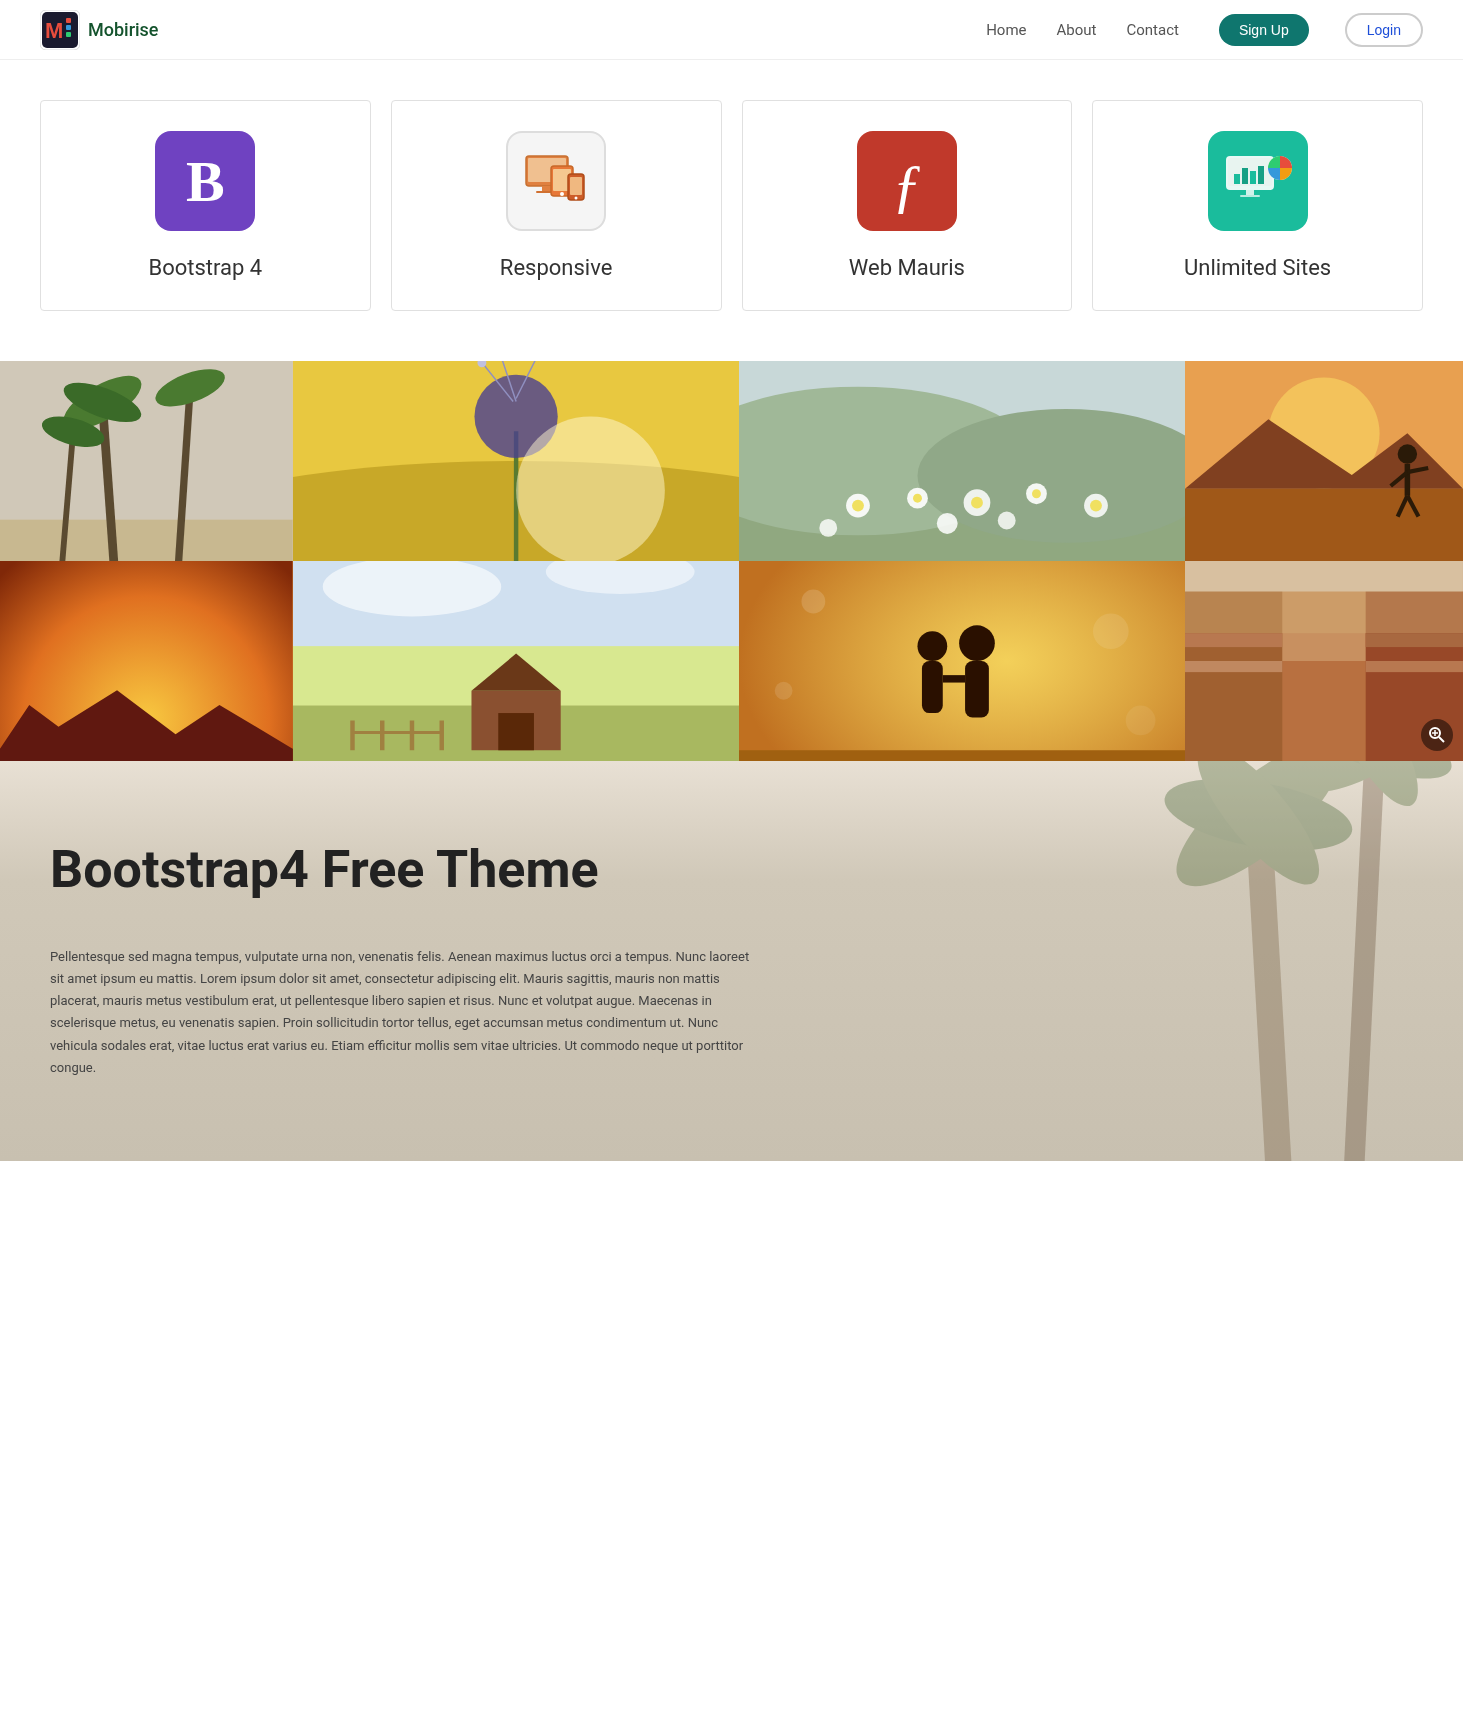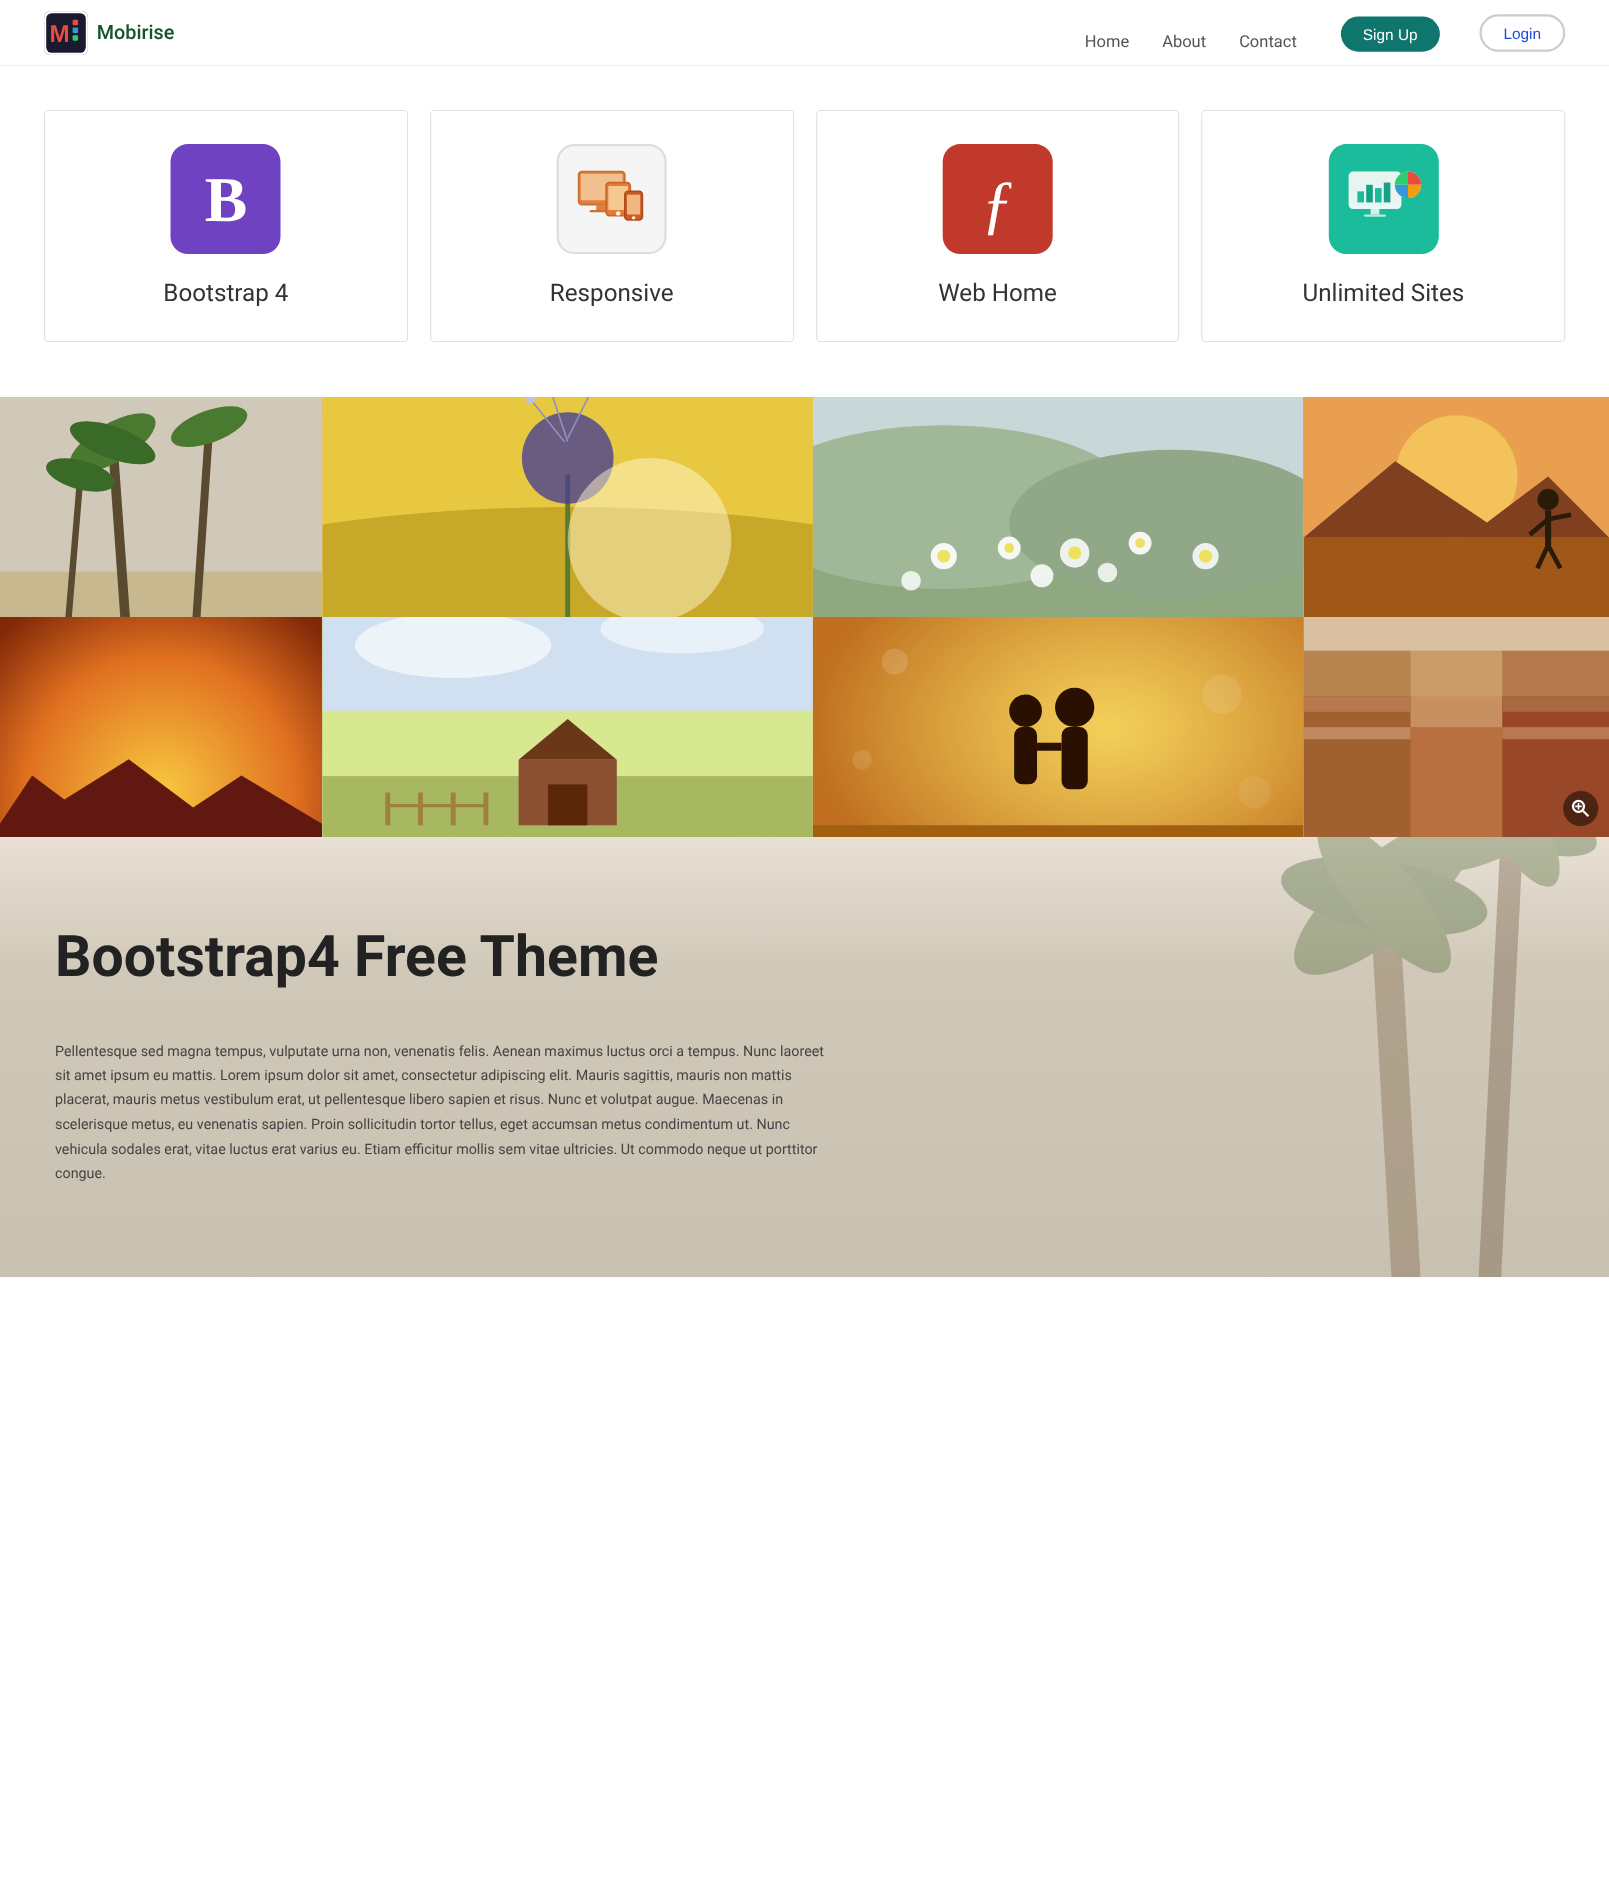--- a/index.html
+++ b/index.html
@@ -24,21 +24,21 @@
       width: 40px;
       height: 40px;
     }
     .brand-name {
       font-size: 18px;
       font-weight: 500;
       color: #14532d;
     }
     .nav-links {
       display: flex;
-      align-items: flex-end;
+      align-items: center;
       gap: 30px;
       list-style: none;
     }
     .nav-links a {
       text-decoration: none;
       color: #555;
       font-size: 15px;
     }
     .btn-signup {
       background: #0f766e;
@@ -260,21 +260,21 @@
           <circle cx="60" cy="52" r="1.5" fill="#fff"></circle>
         </svg>
       </div>
       <h3 class="feature-title">Responsive</h3>
     </div>
 
     <div class="feature-card">
       <div class="feature-icon icon-webfonts">
         <span style="font-size:60px; font-style:italic; font-family:Georgia,serif; color:#fff; display:block; line-height:1; padding-top:8px;">ƒ</span>
       </div>
-      <h3 class="feature-title">Web Home</h3>
+      <h3 class="feature-title">Web Mauris</h3>
     </div>
 
     <div class="feature-card">
       <div class="feature-icon icon-unlimited">
 
         <svg width="80" height="70" viewBox="0 0 80 70" xmlns="http://www.w3.org/2000/svg">
 
           <rect x="8" y="10" width="48" height="34" rx="4" fill="#fff" opacity="0.9"></rect>
           <rect x="10" y="12" width="44" height="28" rx="2" fill="#e8f4f0"></rect>
 

